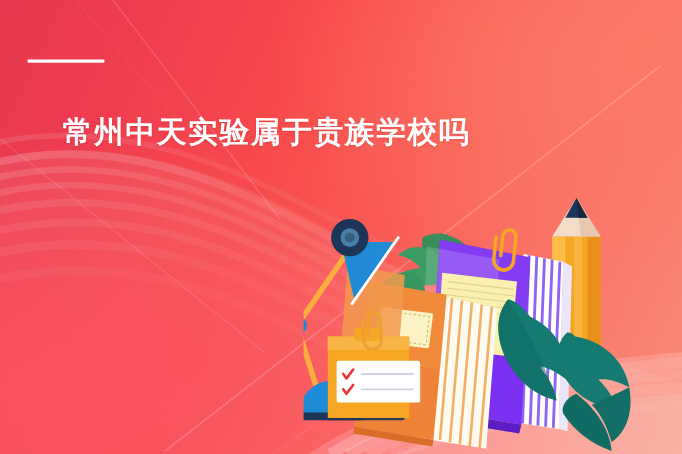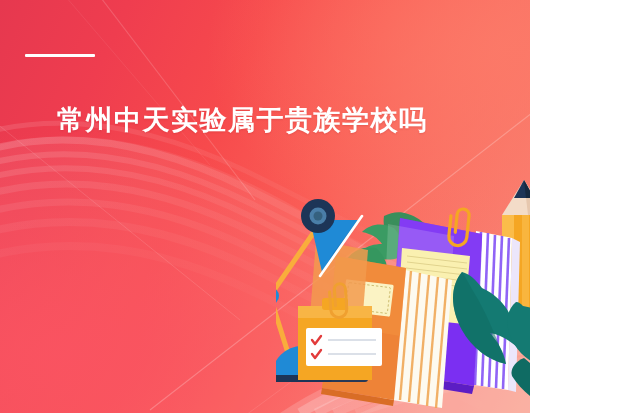--- a/index.html
+++ b/index.html
@@ -3,21 +3,21 @@
 <meta charset="utf-8">
 <title>Banner</title>
 <style>
   html, body {
     margin: 0;
     padding: 0;
     background: #ffffff;
   }
   #banner {
     position: relative;
-    width: 530px;
+    width: 620px;
     height: 413px;
     overflow: hidden;
     font-family: "Liberation Sans", "DejaVu Sans", sans-serif;
     background: #f4425a;
   }
   
   .bg-base {
     position: absolute;
     inset: 0;
     background:

